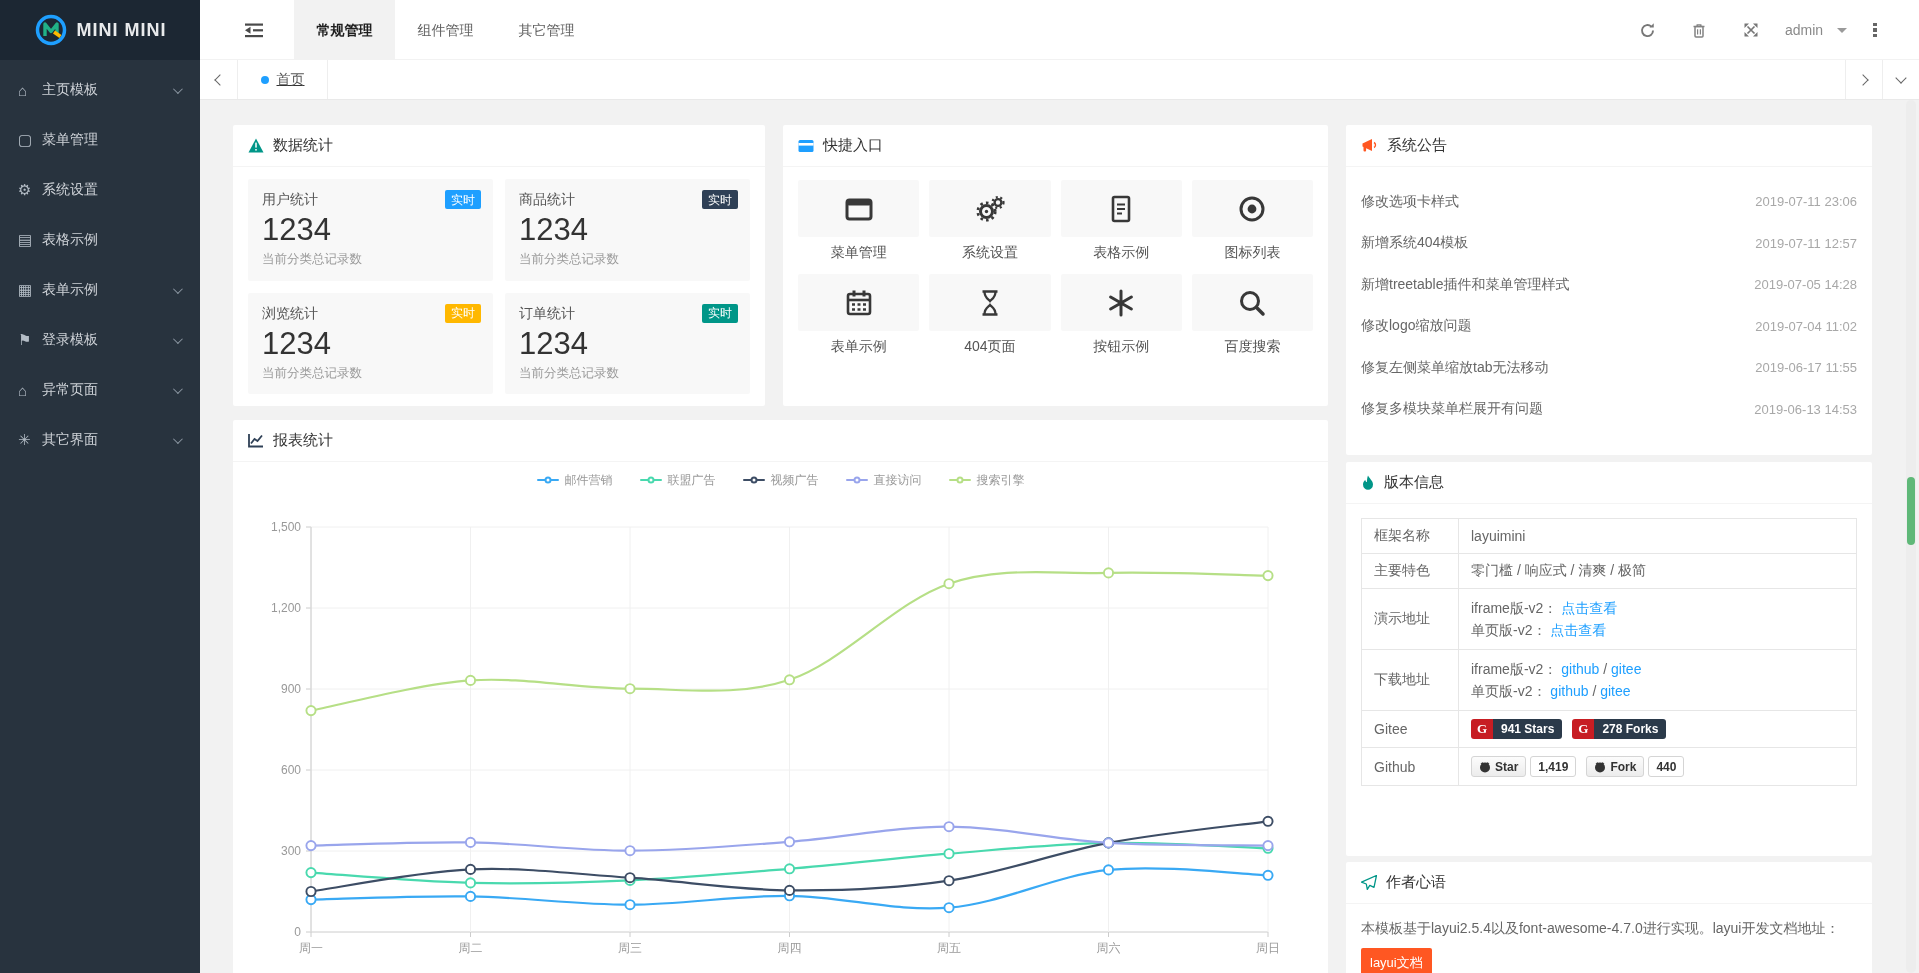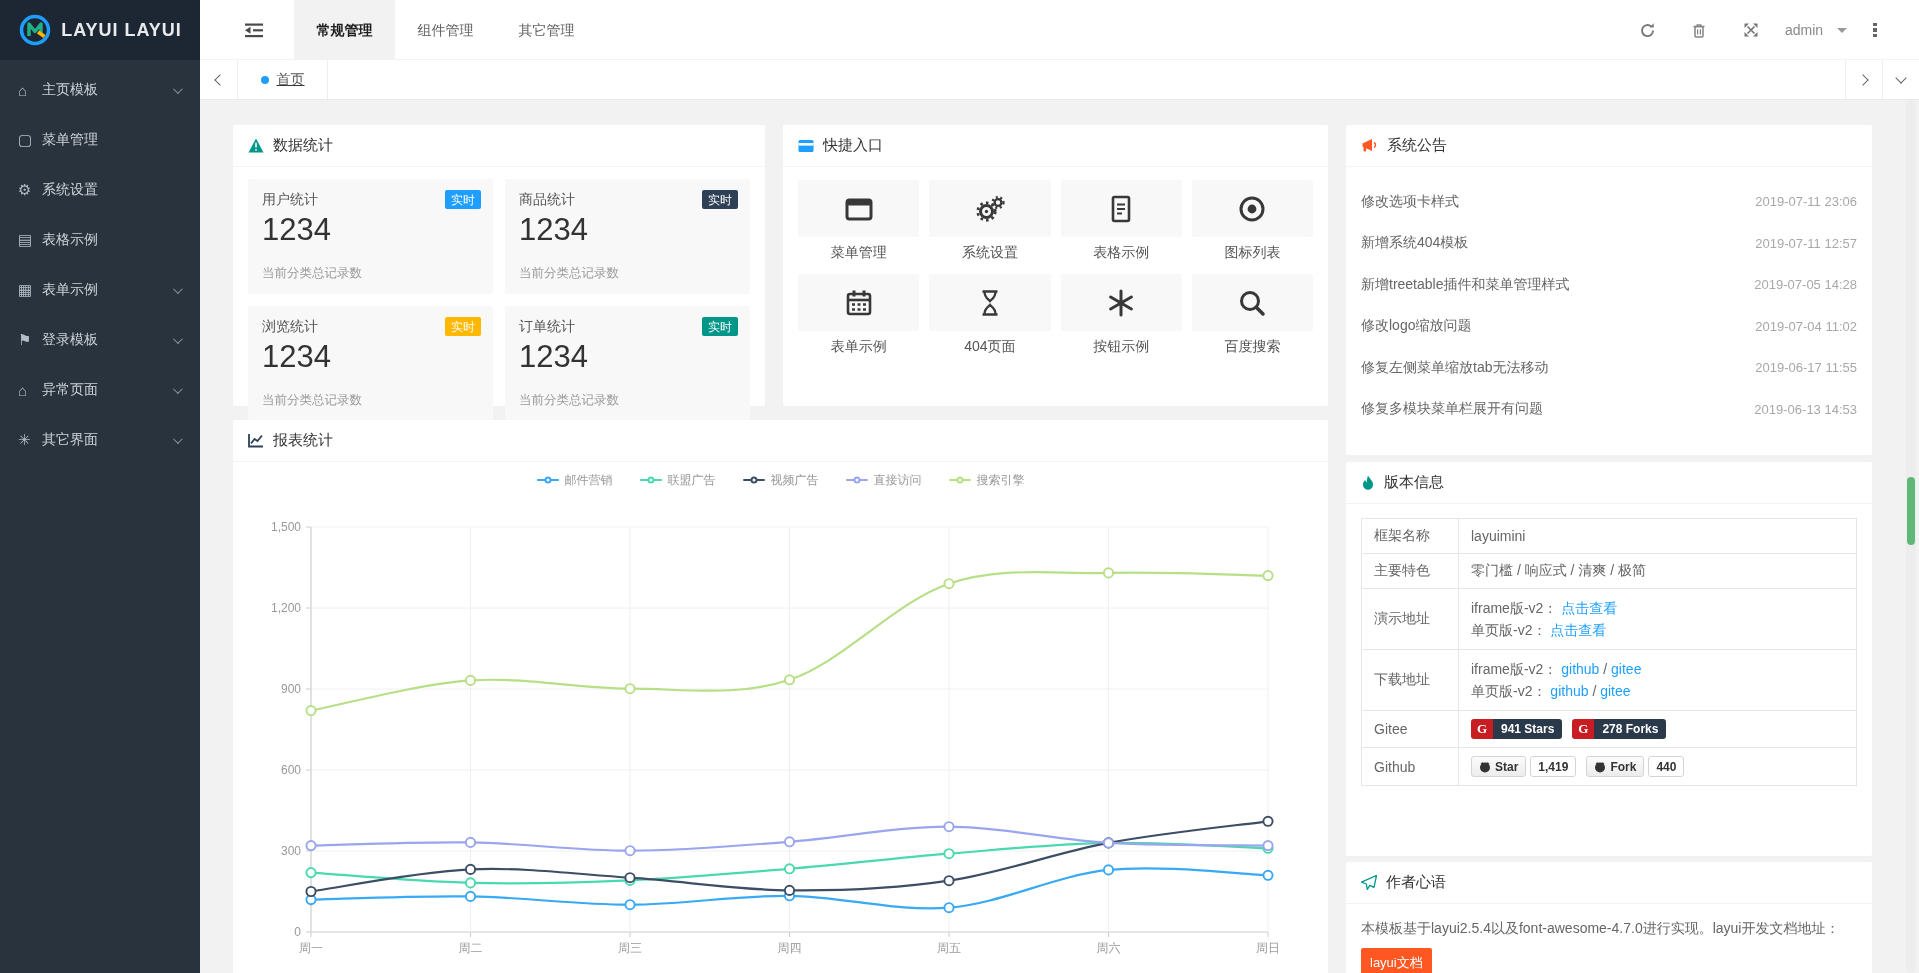--- a/index.html
+++ b/index.html
@@ -52,21 +52,21 @@
   #p-news    { left:1346px; top:125px; width:526px;  height:330px; }
   #p-version { left:1346px; top:462px; width:526px;  height:394px; }
   #p-author  { left:1346px; top:862px; width:526px;  height:170px; }
 
   
   .stats-body { padding:12px 15px; display:grid; grid-template-columns:1fr 1fr; grid-template-rows:1fr 1fr; gap:12px; height:239px; }
   .stat { background:#f8f8f8; border-radius:2px; padding:12px 14px; position:relative; }
   .stat-label { font-size:14px; color:#555; }
   .stat-badge { position:absolute; top:11px; right:12px; color:#fff; font-size:12px; padding:2.5px 6px; border-radius:2px; line-height:1.2; }
   .stat-value { font-size:31px; color:#333; margin-top:3px; line-height:36px; }
-  .stat-desc { font-size:12.5px; color:#9a9a9a; margin-top:17px; }
+  .stat-desc { font-size:12.5px; color:#9a9a9a; margin-top:3px; }
 
   
   .quick-body { padding:13px 15px; display:grid; grid-template-columns:repeat(4,1fr); gap:12px 10px; }
   .q-item { text-align:center; cursor:pointer; }
   .q-box { height:57px; background:#f8f8f8; border-radius:2px; display:flex; align-items:center; justify-content:center; }
   .q-label { margin-top:7px; font-size:14px; color:#555; }
 
   
   .news-body { padding:14px 15px 0; }
   .news-row { height:41.5px; display:flex; align-items:center; justify-content:space-between; }
@@ -106,21 +106,21 @@
 </head>
 <body>
 
 <div id="sidebar">
   <div id="logo">
     <svg width="34" height="34" viewBox="0 0 34 34">
       <circle cx="17" cy="17" r="13.5" fill="none" stroke="#1E9FFF" stroke-width="3.5"></circle>
       <path d="M11 23 V11 L17 18.5 L23 11 V21" fill="none" stroke="#21B187" stroke-width="3.4" stroke-linejoin="round"></path>
       <path d="M20 19 L26.5 23.5" stroke="#FFB800" stroke-width="3.6"></path>
     </svg>
-    <span class="logo-text">LAYUI LAYUI</span>
+    <span class="logo-text">MINI MINI</span>
   </div>
   <div class="menu">
     <div class="m-item">
       <span class="m-icon">⌂</span>
       <span class="m-label">主页模板</span>
       <span class="m-chev"></span>
     </div>
     <div class="m-item">
       <span class="m-icon">▢</span>
       <span class="m-label">菜单管理</span>

